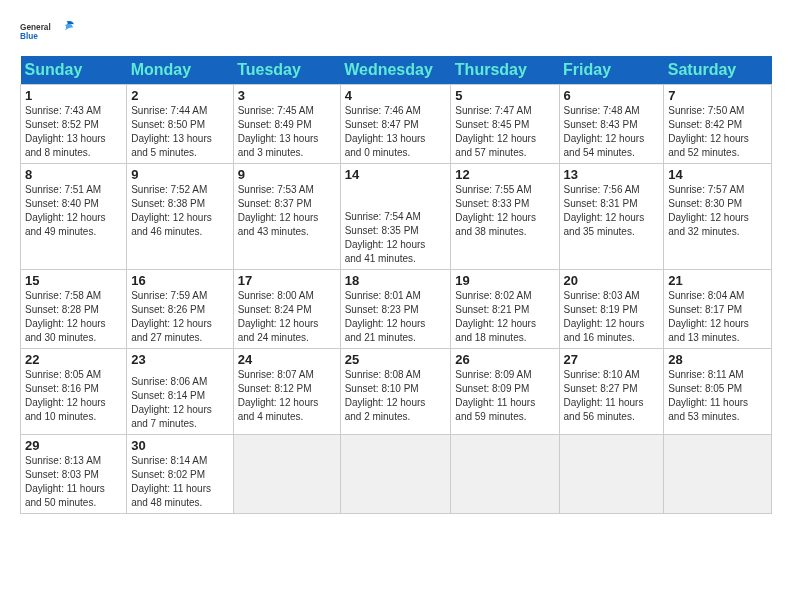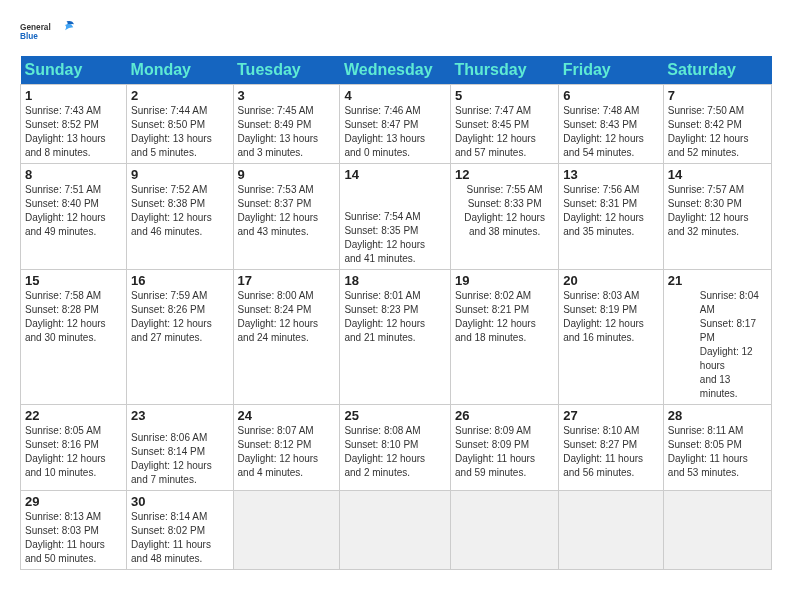--- a/index.html
+++ b/index.html
@@ -185,21 +185,21 @@
           </td>
           <td>
             <span class="day-num">14</span>
             <div class="day-info" style="white-space: pre-line; margin-top: 28px;">Sunrise: 7:54 AM
 Sunset: 8:35 PM
 Daylight: 12 hours
 and 41 minutes.</div>
           </td>
           <td>
             <span class="day-num">12</span>
-            <div class="day-info" style="white-space: pre-line; text-align: center;">Sunrise: 7:55 AM
+            <div class="day-info" style="white-space: pre-line;">Sunrise: 7:55 AM
 Sunset: 8:33 PM
 Daylight: 12 hours
 and 38 minutes.</div>
           </td>
           <td>
             <span class="day-num">13</span>
             <div class="day-info" style="white-space: pre-line;">Sunrise: 7:56 AM
 Sunset: 8:31 PM
 Daylight: 12 hours
 and 35 minutes.</div>
@@ -250,21 +250,21 @@
           </td>
           <td>
             <span class="day-num">20</span>
             <div class="day-info" style="white-space: pre-line;">Sunrise: 8:03 AM
 Sunset: 8:19 PM
 Daylight: 12 hours
 and 16 minutes.</div>
           </td>
           <td>
             <span class="day-num">21</span>
-            <div class="day-info" style="white-space: pre-line; margin-left: 32px;">Sunrise: 8:04 AM
+            <div class="day-info" style="white-space: pre-line;">Sunrise: 8:04 AM
 Sunset: 8:17 PM
 Daylight: 12 hours
 and 13 minutes.</div>
           </td>
         </tr>
         <tr>
           <td>
             <span class="day-num">22</span>
             <div class="day-info" style="white-space: pre-line;">Sunrise: 8:05 AM
 Sunset: 8:16 PM

